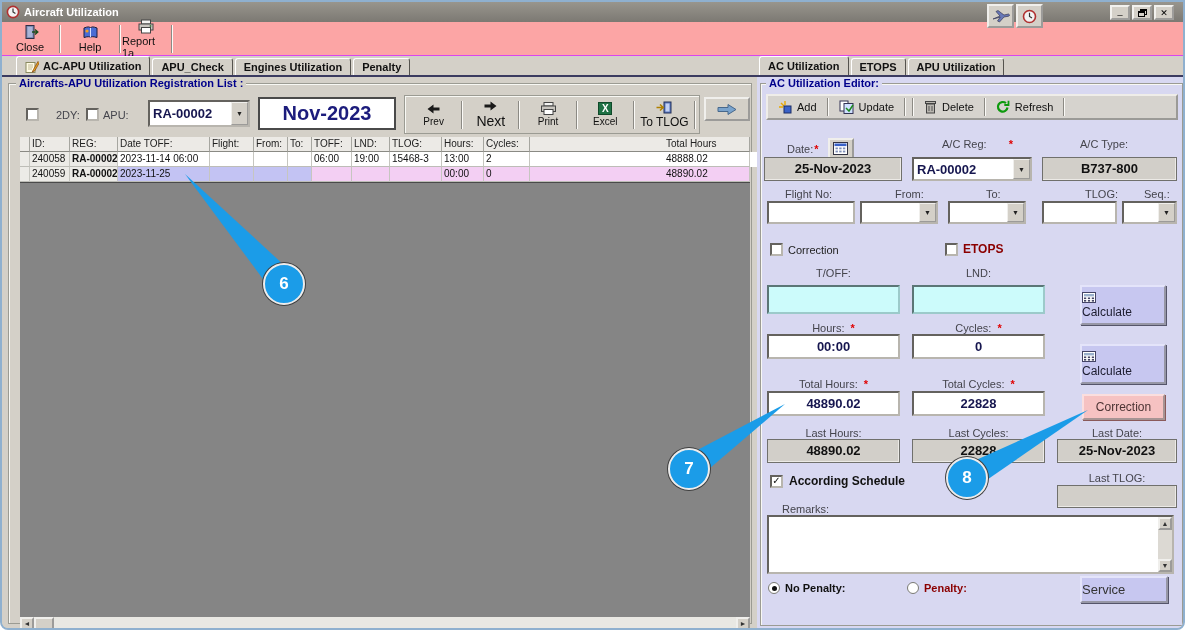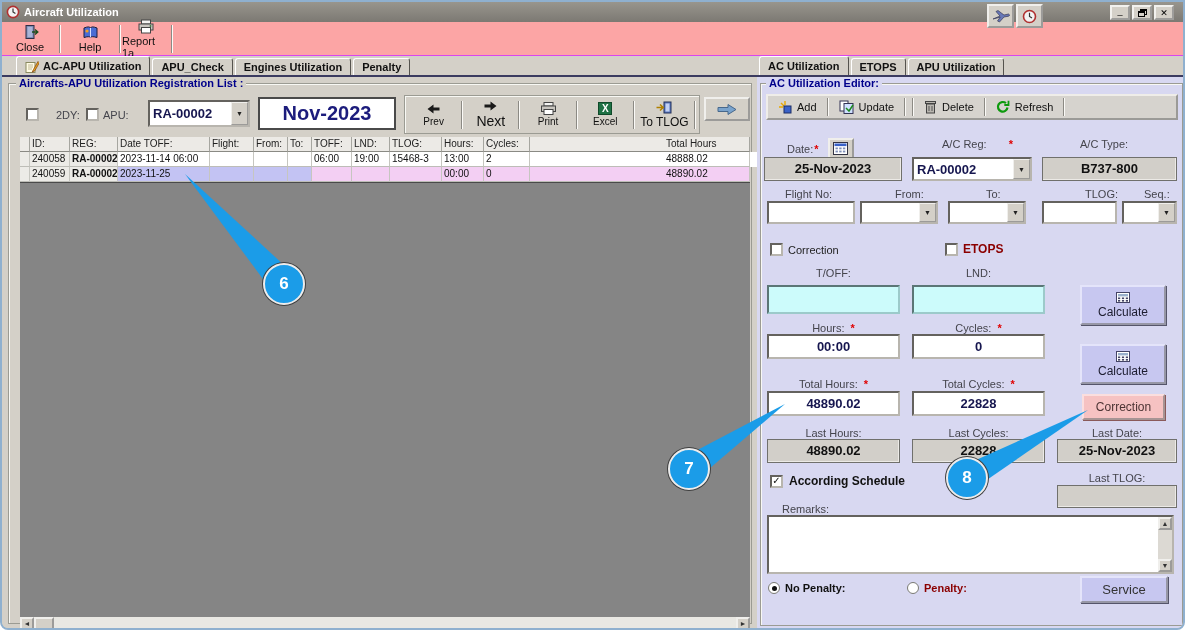--- a/index.html
+++ b/index.html
@@ -32,21 +32,21 @@
   .raised{background:#d4d0c8;border:2px outset #f0efec}
   .sunkenw{background:#fff;border:2px inset #b8b5ae}
   .grayfield{background:#d2cfc9;border:1px solid #70706c;box-shadow:inset -1px -1px 0 #eceae6}
   .combo{background:#fff;border:2px inset #b8b5ae;display:flex;align-items:center}
   .combo .txt{flex:1;padding-left:3px;overflow:hidden;white-space:nowrap}
   .drop{width:17px;align-self:stretch;background:#d4d0c8;border:1px outset #f0efec;display:flex;align-items:center;justify-content:center;font-size:7px;color:#222}
   .cb{width:13px;height:13px;background:#fff;border:2px inset #b8b5ae;display:flex;align-items:center;justify-content:center;font-size:10px;line-height:10px}
   .radio{width:12px;height:12px;background:#fff;border:1px solid #7a7a74;border-radius:50%;display:flex;align-items:center;justify-content:center}
   .radio .dot{width:5px;height:5px;border-radius:50%;background:#111}
   .cyanfield{background:#ccfbfb;border:2px inset #9ccaca}
-  .lavbtn{background:#c7c7f0;border:2px outset #e4e4fa;box-shadow:1px 1px 0 #55556a;display:flex;flex-direction:column;align-items:center;justify-content:center;gap:2px;font-size:12px;color:#1d1d30}
+  .lavbtn{background:#c7c7f0;border:2px outset #e4e4fa;box-shadow:1px 1px 0 #55556a;display:flex;flex-direction:column;justify-content:center;gap:2px;font-size:12px;color:#1d1d30}
   .pinkbtn{background:#f6c2c2;border:2px outset #fbdede;box-shadow:1px 1px 0 #8a5a5a;display:flex;align-items:center;justify-content:center;font-size:12px;color:#4c3434}
   
   .t-row{display:grid;grid-template-columns:10px 40px 48px 92px 44px 34px 24px 40px 38px 52px 42px 46px 220px;height:15px;font-size:10px;line-height:13px}
   .t-row>div{padding-left:2px;border-right:1px solid #c6c6c0;border-bottom:1px solid #bdbdb7;overflow:hidden;white-space:nowrap}
   .t-head>div{background:#eceae6;border-right:1px solid #a6a6a0;border-bottom:1px solid #8a8a84;color:#222}
   .c-fix{background:#ecebe7}
   .r2-blue{background:#c3c3f3}
   .r2-pink{background:#f3cff3}
   .c-last{padding-left:136px !important}
   

